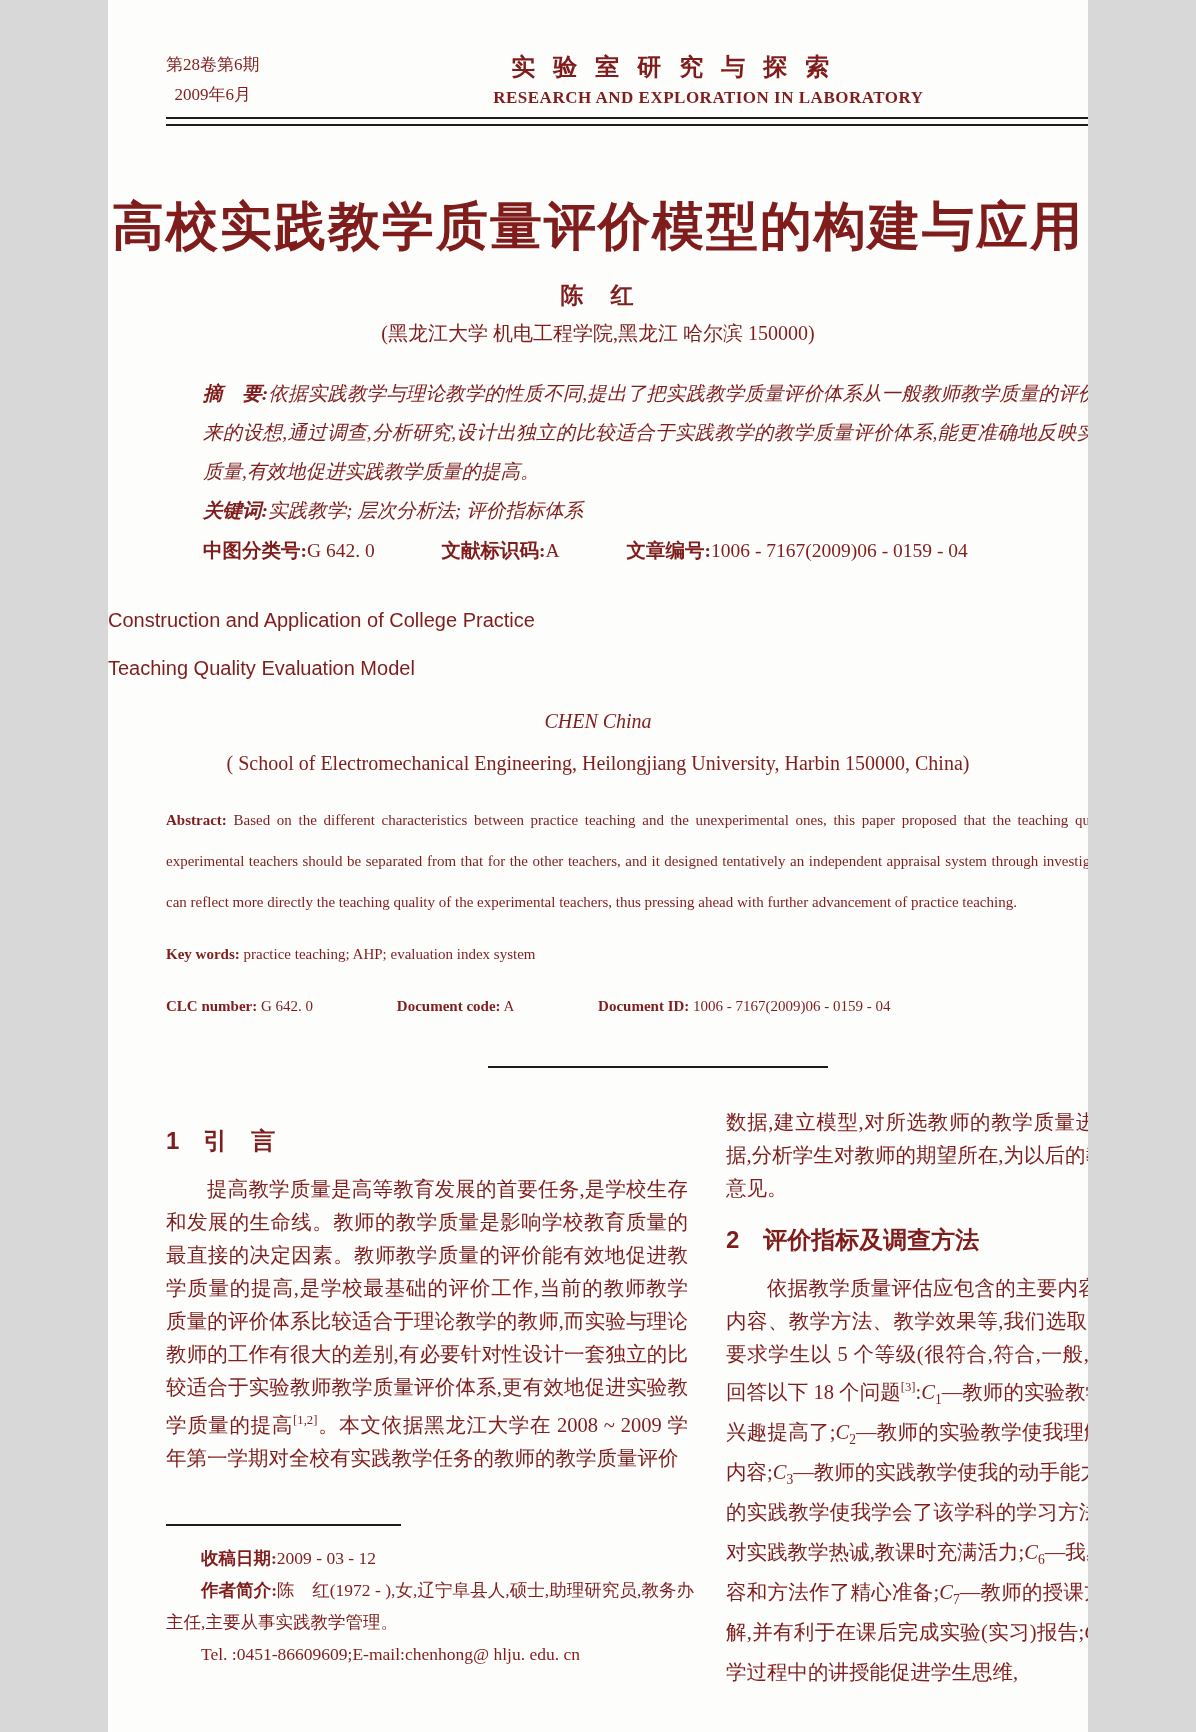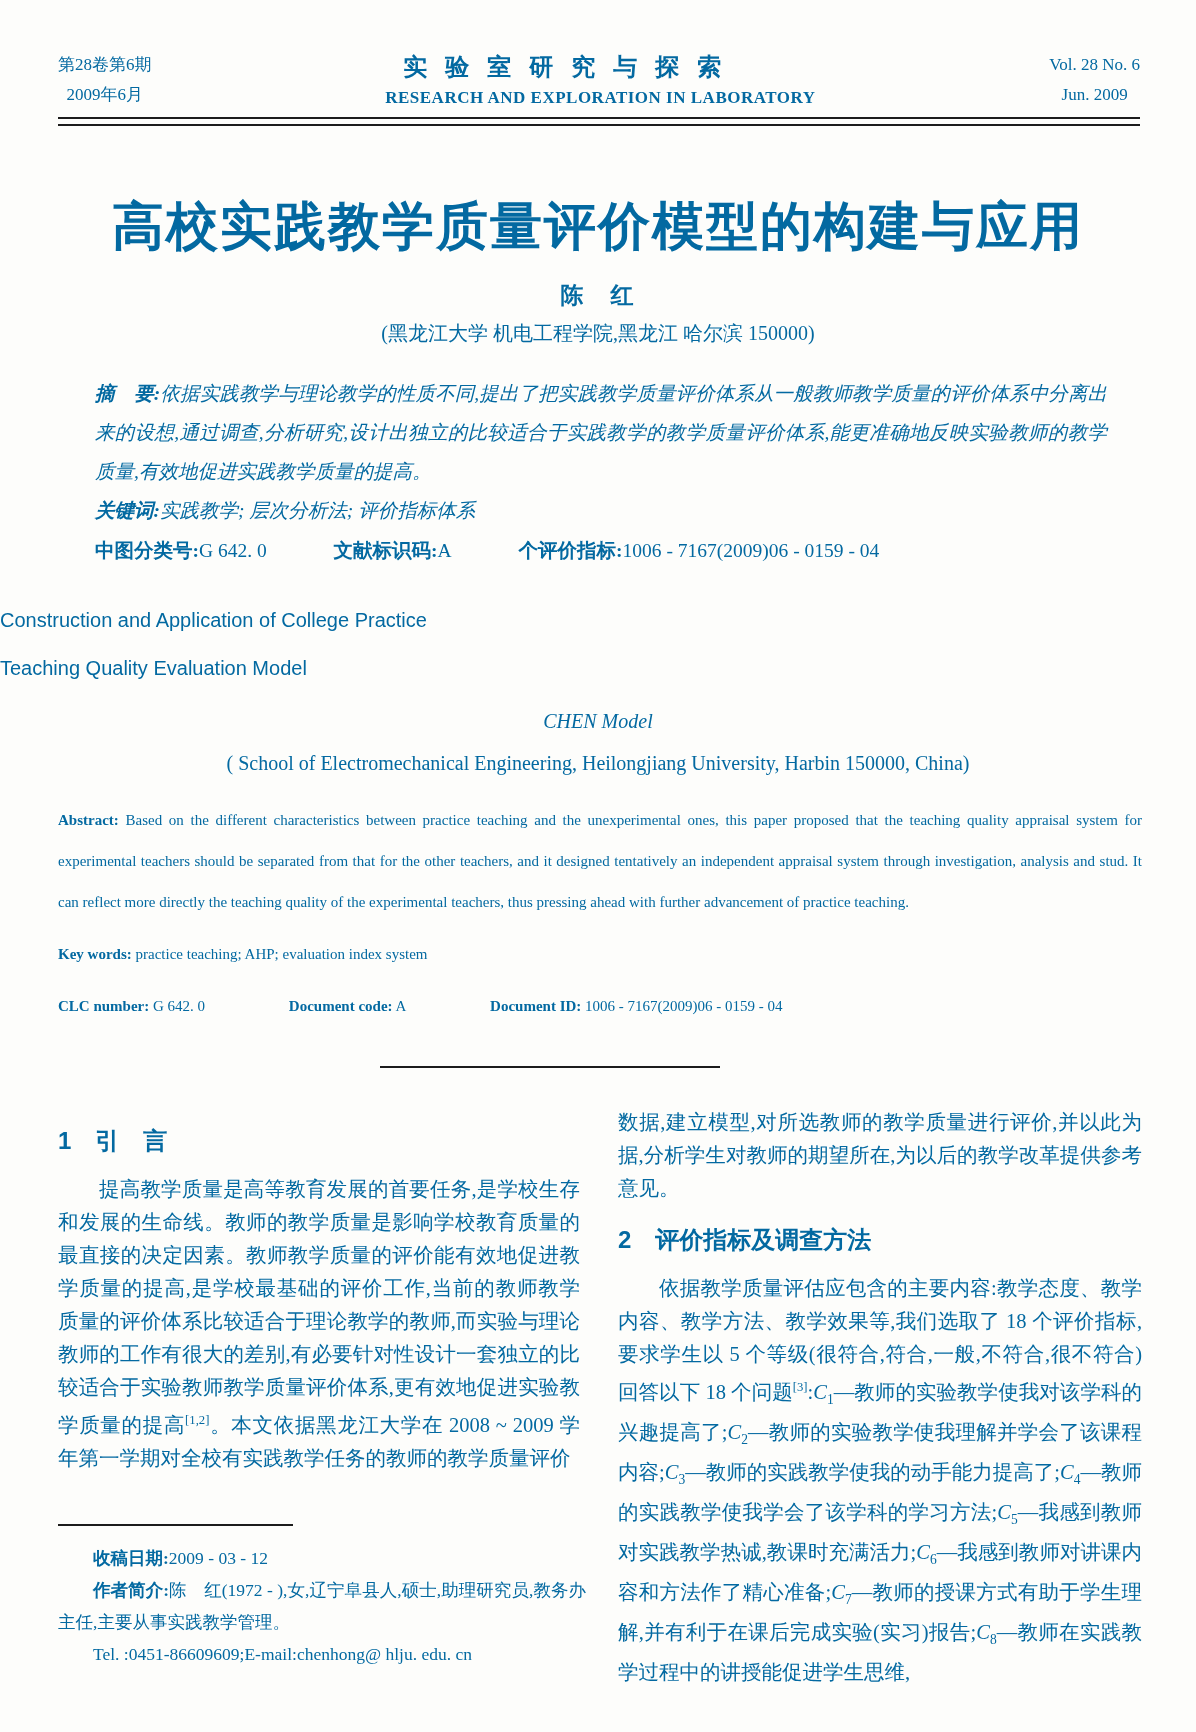--- a/index.html
+++ b/index.html
@@ -1,21 +1,21 @@
 <!DOCTYPE html>
 <html><head>
 <meta charset="utf-8">
 <style>
   html,body{margin:0;padding:0;background:#d8d8d8;}
   .page{
     position:relative;
-    width:1196px;height:1732px;
+    width:980px;height:1732px;
     margin:0 auto;
     background:#fdfdfb;
-    color:#0369a1;
+    color:#7f1d1d;
     font-family:"Liberation Serif","DejaVu Serif",serif;
     overflow:hidden;
   }
   
   .header{position:absolute;top:50px;left:58px;width:1082px;display:flex;justify-content:space-between;align-items:flex-start;}
   .hdr-block{text-align:center;font-size:17px;line-height:30px;}
   .hdr-center{}
   .journal-cn{font-size:24px;font-weight:bold;letter-spacing:18px;text-indent:18px;line-height:34px;}
   .journal-en{font-size:17px;font-weight:bold;line-height:28px;letter-spacing:0.5px;}
   .rule-double{position:absolute;top:117px;left:58px;width:1082px;height:5px;border-top:2.5px solid #1c1c1c;border-bottom:2.5px solid #1c1c1c;}
@@ -80,29 +80,29 @@
   <div class="title-cn">高校实践教学质量评价模型的构建与应用</div>
   <div class="author-cn">陈　红</div>
   <div class="affil-cn">(黑龙江大学 机电工程学院,黑龙江 哈尔滨 150000)</div>
 
   <div class="abstract-cn">
     <p><span class="b">摘　要:</span><span>依据实践教学与理论教学的性质不同,提出了把实践教学质量评价体系从一般教师教学质量的评价体系中分离出来的设想,通过调查,分析研究,设计出独立的比较适合于实践教学的教学质量评价体系,能更准确地反映实验教师的教学质量,有效地促进实践教学质量的提高。</span></p>
     <p><span class="b">关键词:</span><span>实践教学; 层次分析法; 评价指标体系</span></p>
     <p class="meta-line">
       <span class="meta-item"><span class="b">中图分类号:</span><span>G 642. 0</span></span>
       <span class="meta-item"><span class="b">文献标识码:</span><span>A</span></span>
-      <span class="meta-item"><span class="b">个评价指标:</span><span>1006 - 7167(2009)06 - 0159 - 04</span></span>
+      <span class="meta-item"><span class="b">文章编号:</span><span>1006 - 7167(2009)06 - 0159 - 04</span></span>
     </p>
   </div>
 
   <div class="title-en">
     <div>Construction and Application of College Practice</div>
     <div>Teaching Quality Evaluation Model</div>
   </div>
-  <div class="author-en">CHEN Model</div>
+  <div class="author-en">CHEN China</div>
   <div class="affil-en">( School of Electromechanical Engineering, Heilongjiang University, Harbin 150000, China)</div>
 
   <div class="abstract-en">
     <p><span class="b">Abstract:</span><span> Based on the different characteristics between practice teaching and the unexperimental ones, this paper proposed that the teaching quality appraisal system for experimental teachers should be separated from that for the other teachers, and it designed tentatively an independent appraisal system through investigation, analysis and stud. It can reflect more directly the teaching quality of the experimental teachers, thus pressing ahead with further advancement of practice teaching.</span></p>
     <p class="kw-line"><span class="b">Key words:</span><span> practice teaching; AHP; evaluation index system</span></p>
     <p class="kw-line">
       <span class="clc-item"><span class="b">CLC number:</span><span> G 642. 0</span></span>
       <span class="clc-item"><span class="b">Document code:</span><span> A</span></span>
       <span class="clc-item"><span class="b">Document ID:</span><span> 1006 - 7167(2009)06 - 0159 - 04</span></span>
     </p>

